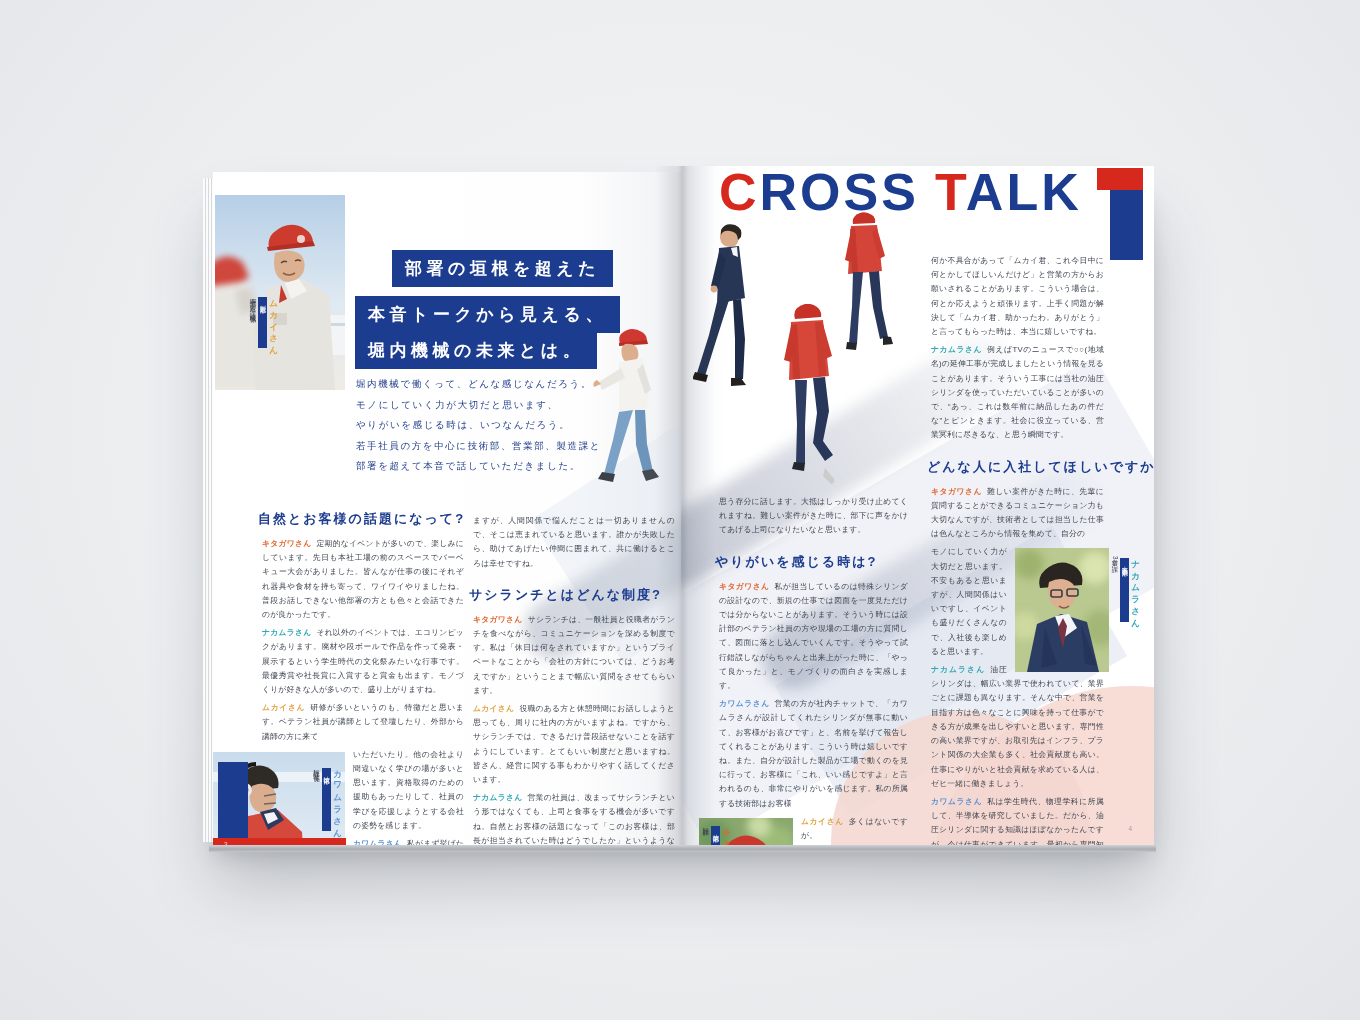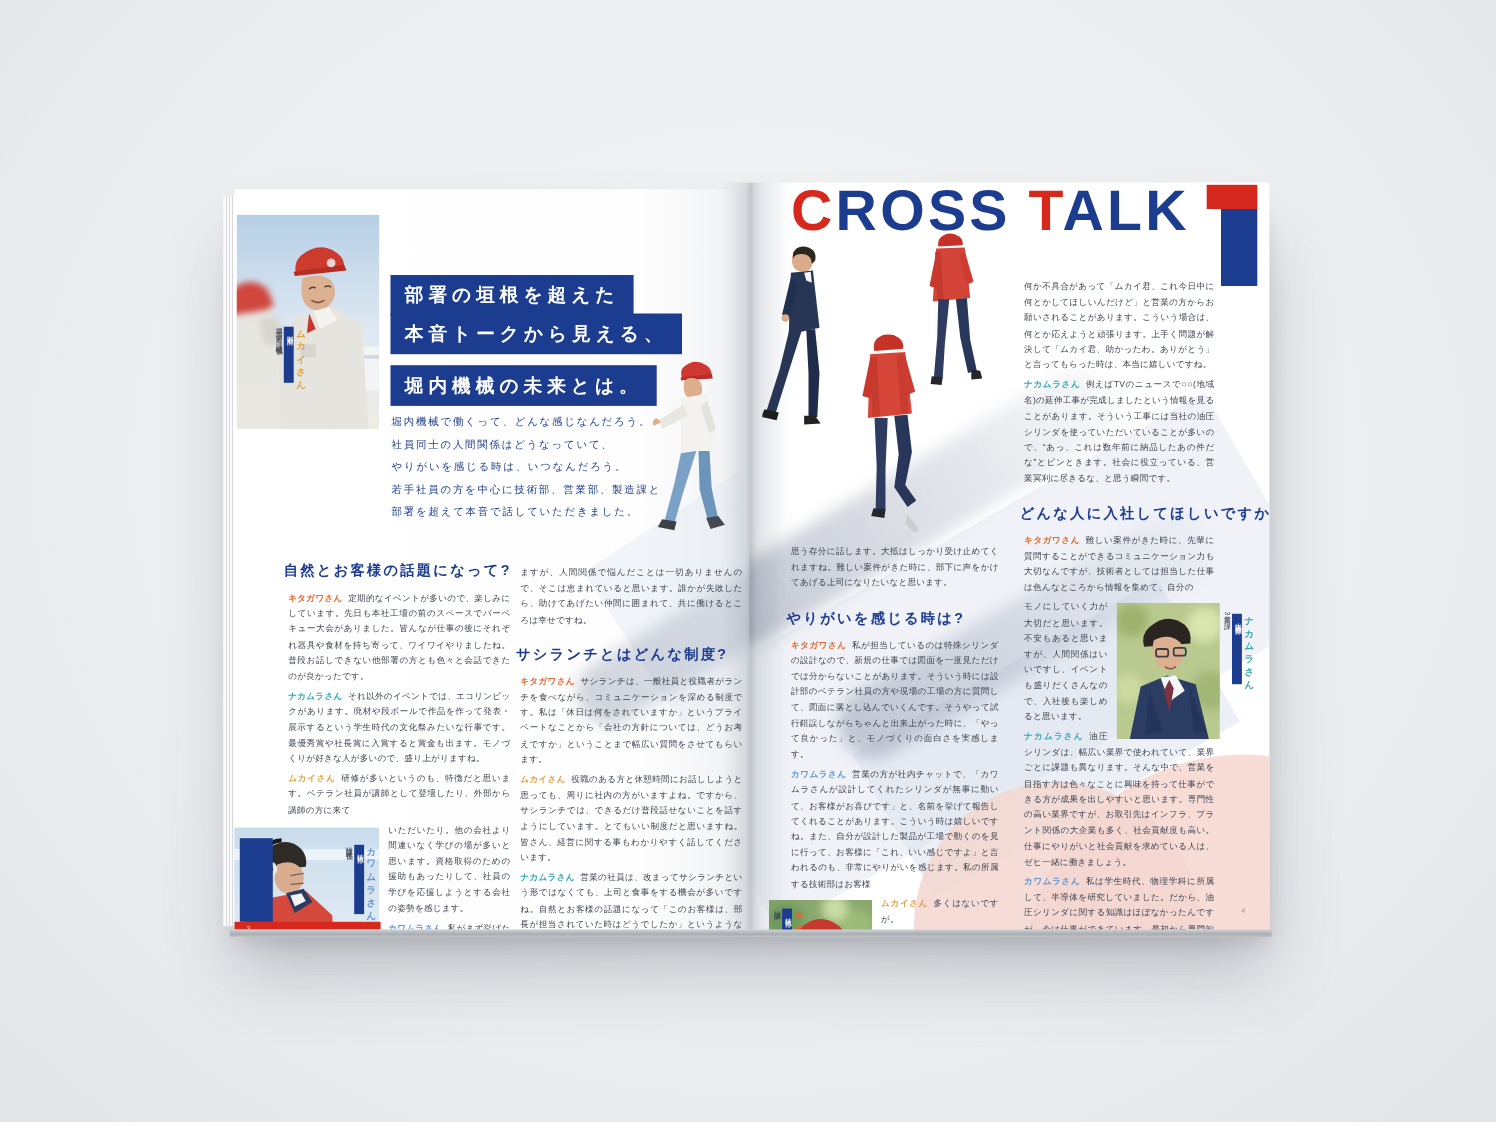--- a/index.html
+++ b/index.html
@@ -36,21 +36,21 @@
   .corner-blue-l{position:absolute;left:5px;top:590px;width:30px;height:76px;background:var(--navy);}
   .corner-red-l{position:absolute;left:0;top:666px;width:133px;height:13px;background:var(--red);}
   .corner-red-r{position:absolute;left:416px;top:2px;width:46px;height:22px;background:var(--red);}
   .corner-blue-r{position:absolute;left:429px;top:24px;width:33px;height:70px;background:var(--navy);}
   
   .title{position:absolute;left:38px;top:-4px;font-size:52px;font-weight:900;letter-spacing:3px;white-space:nowrap;}
   .t-red{color:var(--red);} .t-navy{color:var(--navy);} .t-gap{display:inline-block;width:16px;}
   
   .hl-bar{position:absolute;left:142px;background:var(--navy);color:#fff;font-weight:bold;
     font-size:17px;letter-spacing:4.5px;padding:7px 13px;white-space:nowrap;}
-  .hl1{top:78px;} .hl2{top:113px;} .hl3{top:160px;}
+  .hl1{top:78px;margin-left:37px;} .hl2{top:124px;} .hl3{top:160px;}
   .intro{position:absolute;left:143px;top:202px;color:#23418c;font-weight:normal;
     font-size:9.5px;line-height:20.5px;letter-spacing:1.6px;white-space:nowrap;}
   
   .col{position:absolute;}
   .col1{left:45px;top:338px;width:210px;}
   .col2{left:256px;top:338px;width:210px;}
   .colm{left:34px;top:325px;width:197px;}
   .colr{left:246px;top:84px;width:181px;}
   .bp{margin:4px;font-size:7.8px;line-height:14.2px;color:#3d4450;text-align:justify;
     word-break:break-all;letter-spacing:.2px;}
@@ -135,21 +135,21 @@
         <span class="vrole">堺工場 製造1課 機械係</span>
       </div>
     </div>
 
     <div class="hl-bar hl1"><span>部署の垣根を超えた</span></div>
     <div class="hl-bar hl2"><span>本音トークから見える、</span></div>
     <div class="hl-bar hl3"><span>堀内機械の未来とは。</span></div>
 
     <div class="intro">
       <div>堀内機械で働くって、どんな感じなんだろう。</div>
-      <div>社員同士の人間関係はどうなっていて、</div>
+      <div>モノにしていく力が大切だと思います、</div>
       <div>やりがいを感じる時は、いつなんだろう。</div>
       <div>若手社員の方を中心に技術部、営業部、製造課と</div>
       <div>部署を超えて本音で話していただきました。</div>
     </div>
 
     <div class="fig fig-white">
       <svg viewBox="0 0 78 185" width="78" height="185">
         <path d="M36 10 q10 -9 21 -2 q5 3 5 9 l-27 3 q-2 -7 1 -10z" fill="#cf3830"></path>
         <path d="M34 19 l28 -3 l1 4 l-29 2z" fill="#b82d26"></path>
         <path d="M40 20 q11 -2 13 7 q2 8 -5 11 q-9 2 -11 -6 q-2 -9 3 -12z" fill="#dcae8e"></path>

